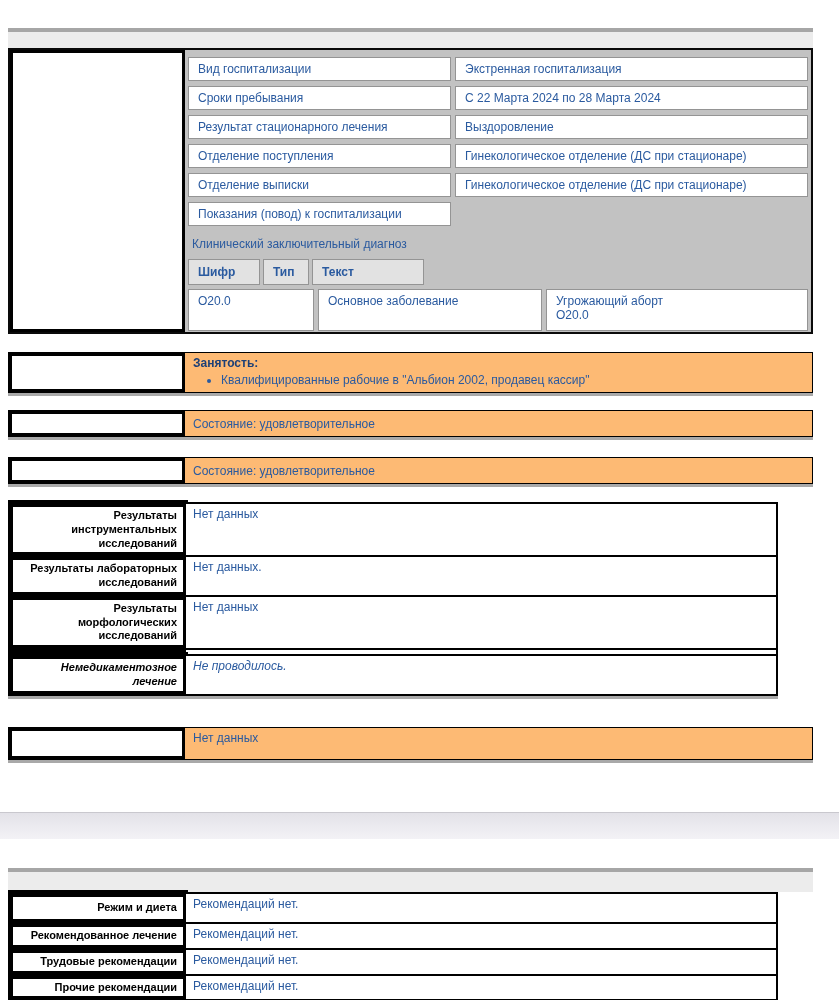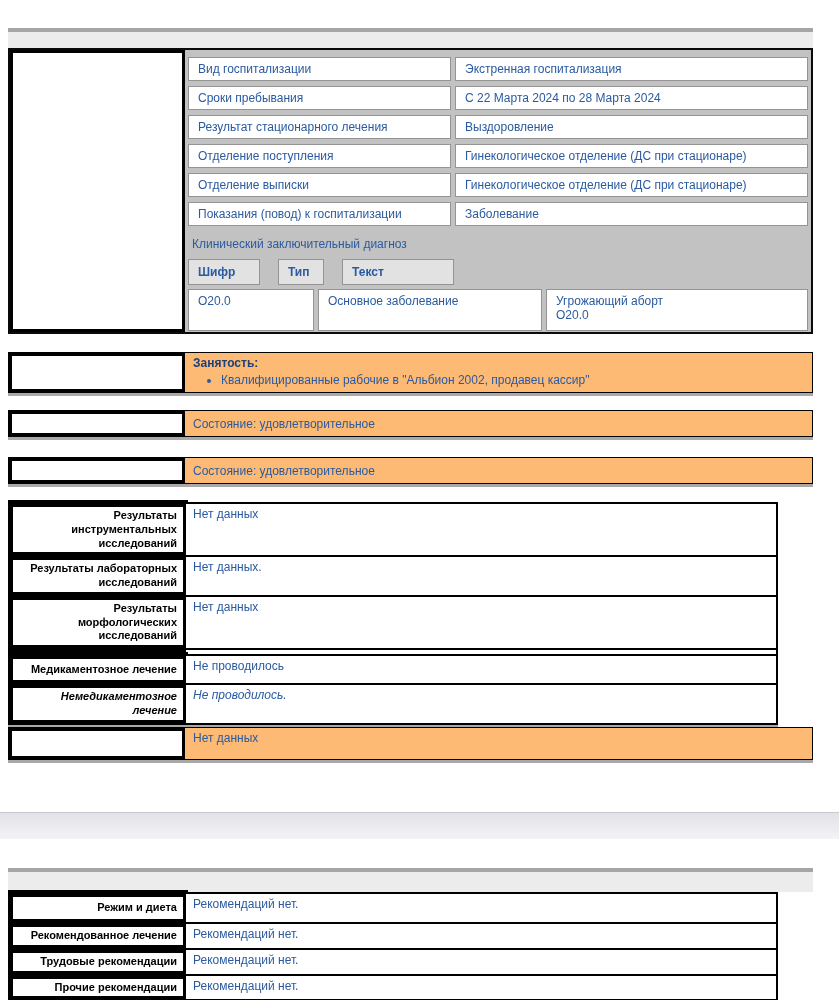--- a/index.html
+++ b/index.html
@@ -13,21 +13,21 @@
 
   
   .main-table { left:8px; top:48px; width:805px; height:286px; border:2px solid #0a0a0a; display:flex; background:#c2c2c2; }
   .main-left-cell { width:175px; flex:none; background:#fff; border:3px solid #000; }
   .main-right { flex:1; background:#c2c2c2; padding:7px 3px 3px 3px; }
   .info-row { display:flex; gap:4px; margin-bottom:5px; }
   .cell { background:#fff; border:1px solid #949494; padding:4px 9px; font-size:12px; color:#2a5a9f; }
   .info-label { width:263px; flex:none; }
   .info-value { flex:1; }
   .diag-title { color:#2a5a9f; font-size:12px; padding:6px 4px 8px 4px; }
-  .diag-header { display:flex; gap:18px; margin-bottom:4px; }
+  .diag-header { display:flex; gap:3px; margin-bottom:4px; }
   .hdr-cell { background:#e2e2e2; border:1px solid #949494; font-weight:bold; color:#2a5a9f; font-size:12px; padding:5px 9px; }
   .hdr-code { width:72px; } .hdr-type { width:46px; } .hdr-text { width:112px; }
   .diag-row { display:flex; gap:4px; }
   .diag-row .cell { min-height:42px; }
   .dr-code { width:126px; flex:none; }
   .dr-type { width:224px; flex:none; }
   .dr-text { flex:1; white-space:pre-line; }
 
   
   .section { left:8px; width:805px; border:1px solid #000; background:#fdba74; display:flex; box-shadow:0 3px 0 #a9a9a9; }
@@ -76,21 +76,20 @@
       <div class="info-row">
         <div class="cell info-label">Отделение поступления</div>
         <div class="cell info-value">Гинекологическое отделение (ДС при стационаре)</div>
       </div>
       <div class="info-row">
         <div class="cell info-label">Отделение выписки</div>
         <div class="cell info-value">Гинекологическое отделение (ДС при стационаре)</div>
       </div>
       <div class="info-row">
         <div class="cell info-label">Показания (повод) к госпитализации</div>
-        <div class="cell info-value">Заболевание</div>
       </div>
 
       <div class="diag-title">Клинический заключительный диагноз</div>
 
       <div class="diag-header">
         <div class="hdr-cell hdr-code">Шифр</div>
         <div class="hdr-cell hdr-type">Тип</div>
         <div class="hdr-cell hdr-text">Текст</div>
       </div>
 
@@ -136,24 +135,20 @@
       <div class="lv-label">Результаты морфологических исследований</div>
       <div class="lv-value">Нет данных</div>
     </div>
     <div class="lv-row" style="min-height:28px;">
       <div class="lv-label">Консультации врачей специалистов</div>
       <div class="lv-value">Нет данных</div>
     </div>
   </div>
 
   <div class="abs lv-table" style="top:654px;">
-    <div class="lv-row" style="min-height:27px;">
-      <div class="lv-label">Медикаментозное лечение</div>
-      <div class="lv-value">Не проводилось</div>
-    </div>
     <div class="lv-row" style="min-height:27px;font-style:italic;">
       <div class="lv-label">Немедикаментозное лечение</div>
       <div class="lv-value">Не проводилось.</div>
     </div>
   </div>
 
   <div class="abs section" style="top:727px;min-height:33px;">
     <div class="sec-left"></div>
     <div class="sec-right">Нет данных</div>
   </div>

